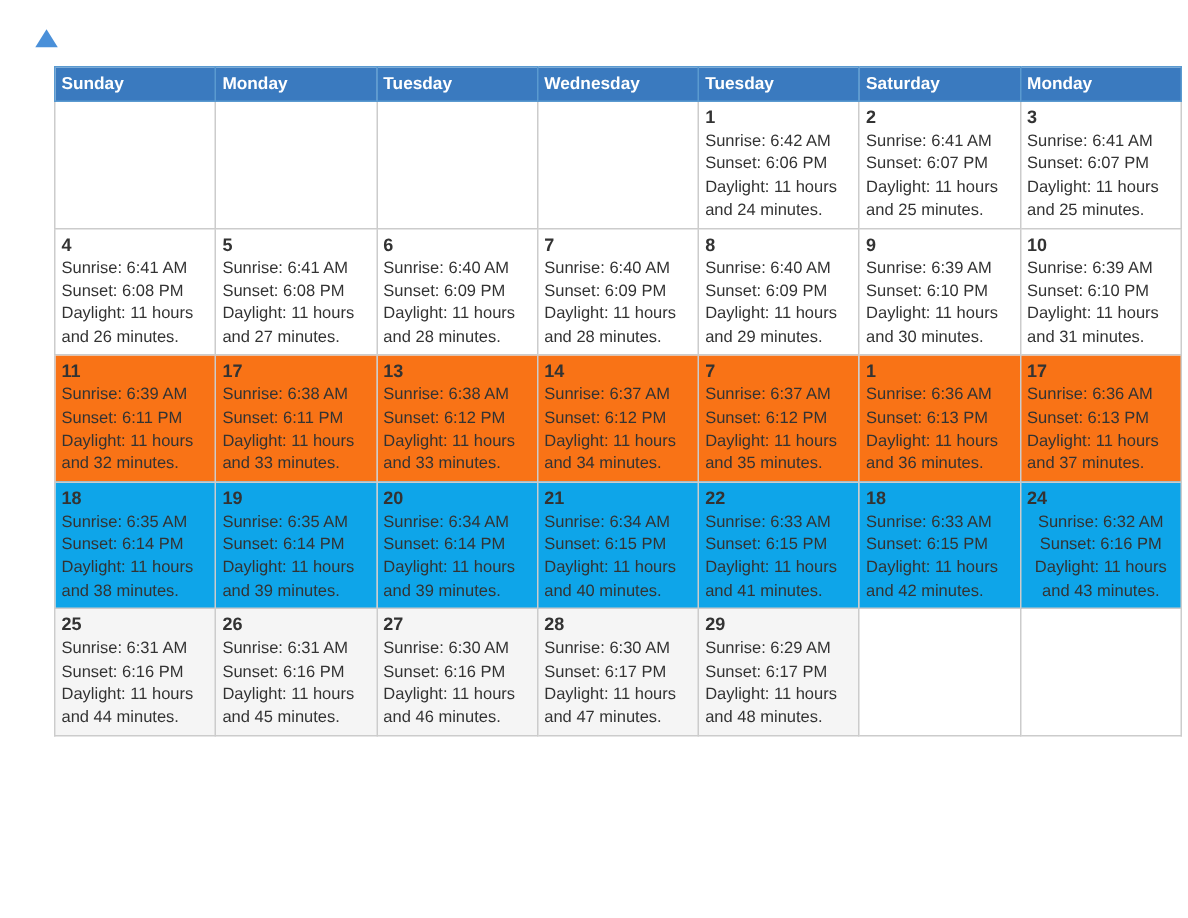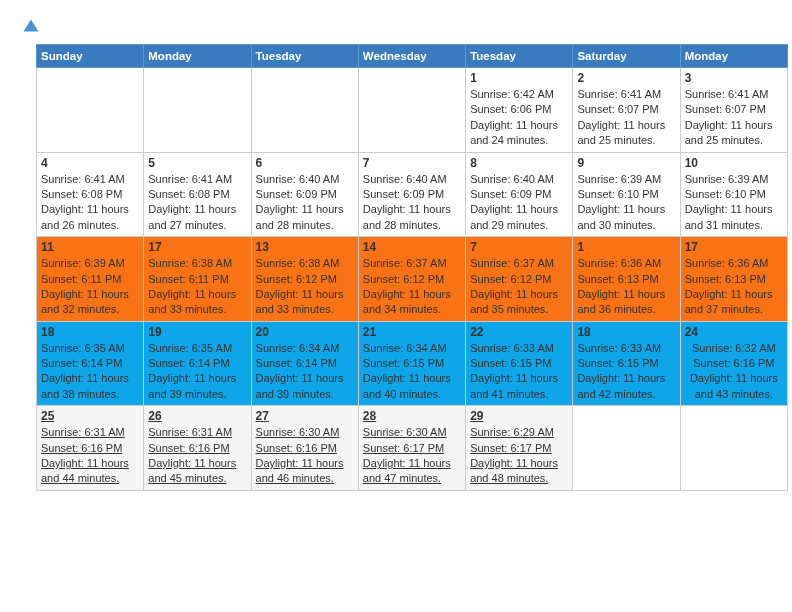--- a/index.html
+++ b/index.html
@@ -106,21 +106,20 @@
       background: #fff;
     }
     .calendar tr:nth-child(3) td {
       background: #f97316;
     }
     .calendar tr:nth-child(4) td {
       background: #0ea5e9;
     }
     .calendar tr:nth-child(5) td {
       background: #f5f5f5;
-      text-decoration: underline;
     }
     .calendar tr:nth-child(6) td {
       background: #fff;
     }
   </style>
 </head>
 <body>
 
 <div class="page">
   <div class="header">

